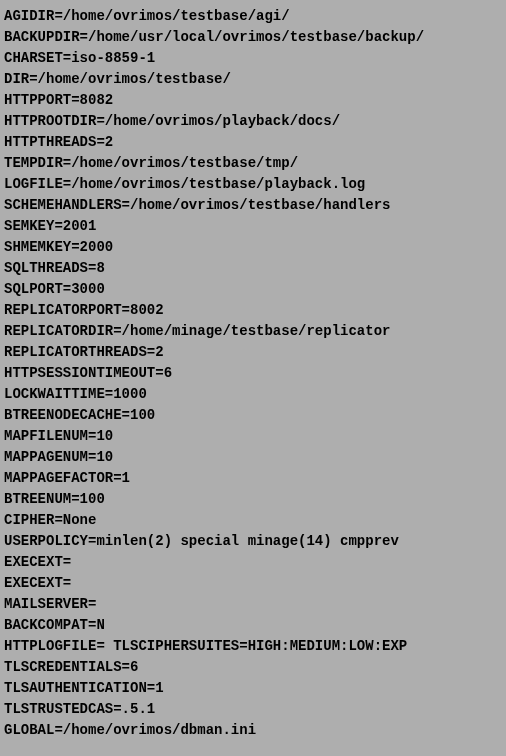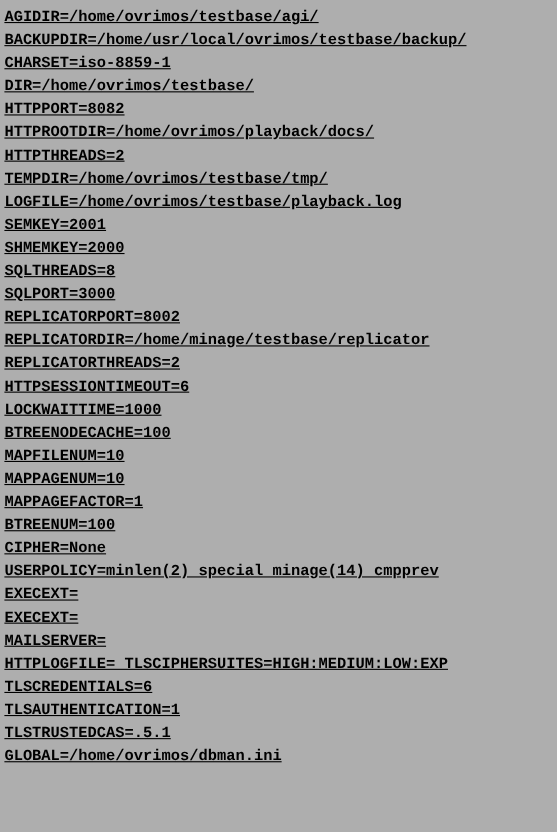--- a/index.html
+++ b/index.html
@@ -14,53 +14,54 @@
     font-family: "Courier New", Courier, monospace;
     font-size: 14px;
     font-weight: bold;
     color: #000;
     padding: 6px 4px;
     box-sizing: border-box;
     line-height: 21px;
   }
   .line {
     white-space: pre;
-    text-decoration: underline;
   }
 </style>
 </head>
 <body>
 
 <div id="content">
     <div class="line">AGIDIR=/home/ovrimos/testbase/agi/</div>
     <div class="line">BACKUPDIR=/home/usr/local/ovrimos/testbase/backup/</div>
     <div class="line">CHARSET=iso-8859-1</div>
     <div class="line">DIR=/home/ovrimos/testbase/</div>
     <div class="line">HTTPPORT=8082</div>
     <div class="line">HTTPROOTDIR=/home/ovrimos/playback/docs/</div>
     <div class="line">HTTPTHREADS=2</div>
     <div class="line">TEMPDIR=/home/ovrimos/testbase/tmp/</div>
     <div class="line">LOGFILE=/home/ovrimos/testbase/playback.log</div>
+    <div class="line">SCHEMEHANDLERS=/home/ovrimos/testbase/handlers</div>
     <div class="line">SEMKEY=2001</div>
     <div class="line">SHMEMKEY=2000</div>
     <div class="line">SQLTHREADS=8</div>
     <div class="line">SQLPORT=3000</div>
     <div class="line">REPLICATORPORT=8002</div>
     <div class="line">REPLICATORDIR=/home/minage/testbase/replicator</div>
     <div class="line">REPLICATORTHREADS=2</div>
     <div class="line">HTTPSESSIONTIMEOUT=6</div>
     <div class="line">LOCKWAITTIME=1000</div>
     <div class="line">BTREENODECACHE=100</div>
     <div class="line">MAPFILENUM=10</div>
     <div class="line">MAPPAGENUM=10</div>
     <div class="line">MAPPAGEFACTOR=1</div>
     <div class="line">BTREENUM=100</div>
     <div class="line">CIPHER=None</div>
     <div class="line">USERPOLICY=minlen(2) special minage(14) cmpprev</div>
     <div class="line">EXECEXT=</div>
     <div class="line">EXECEXT=</div>
     <div class="line">MAILSERVER=</div>
+    <div class="line">BACKCOMPAT=N</div>
     <div class="line">HTTPLOGFILE= TLSCIPHERSUITES=HIGH:MEDIUM:LOW:EXP</div>
     <div class="line">TLSCREDENTIALS=6</div>
     <div class="line">TLSAUTHENTICATION=1</div>
     <div class="line">TLSTRUSTEDCAS=.5.1</div>
     <div class="line">GLOBAL=/home/ovrimos/dbman.ini</div>
   </div>
 
 </body></html>

